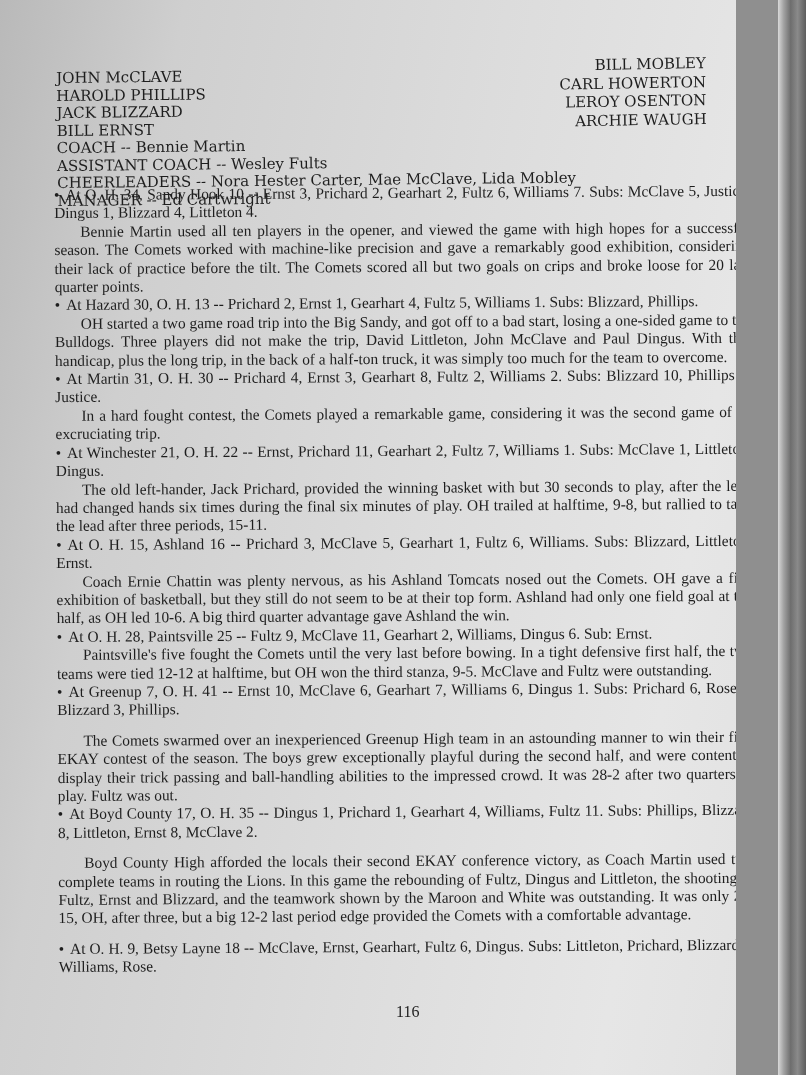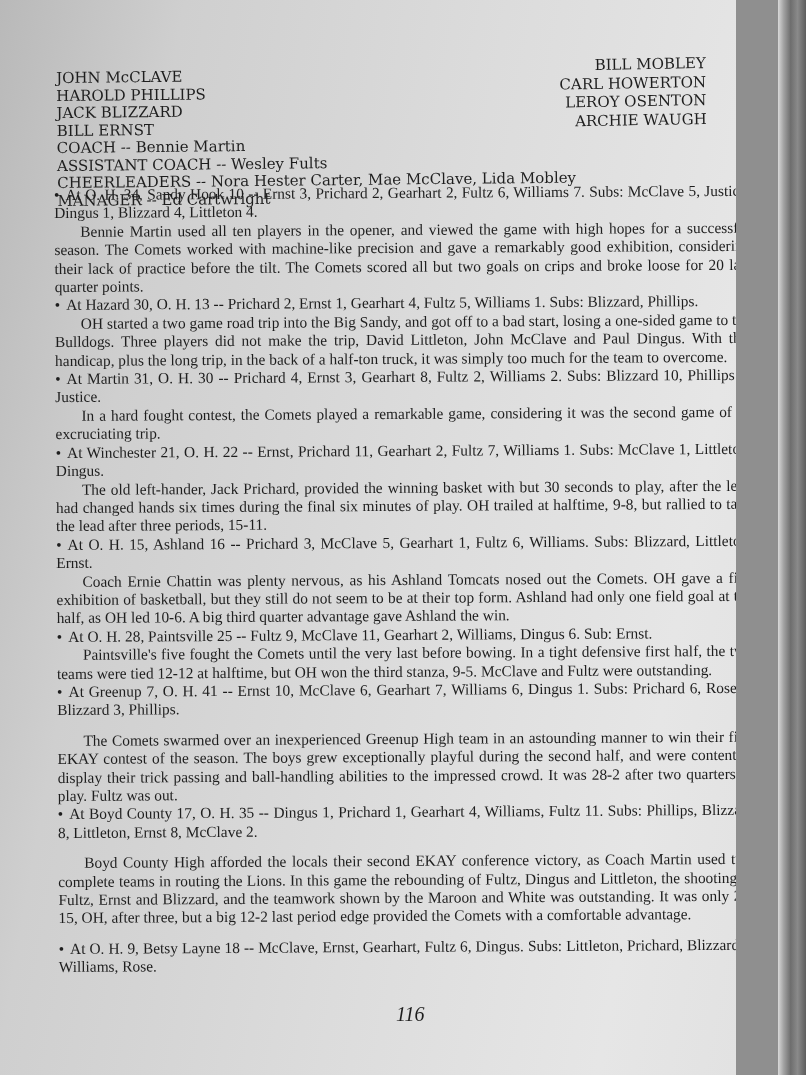--- a/index.html
+++ b/index.html
@@ -68,22 +68,21 @@
   .para {
     margin: 0;
     text-indent: 26px;
   }
   .gap { height: 12px; }
   .page-number {
     position: absolute;
     left: 396px;
     top: 1003px;
     font-family: "Liberation Serif", serif;
-    font-style: italic;
-    font-size: 20px;
+    font-size: 16px;
   }
 </style>
 </head>
 <body>
 
 <div class="page">
 
   <div class="roster-left">
     <div class="roster-line">JOHN McCLAVE</div>
     <div class="roster-line">HAROLD PHILLIPS</div>

